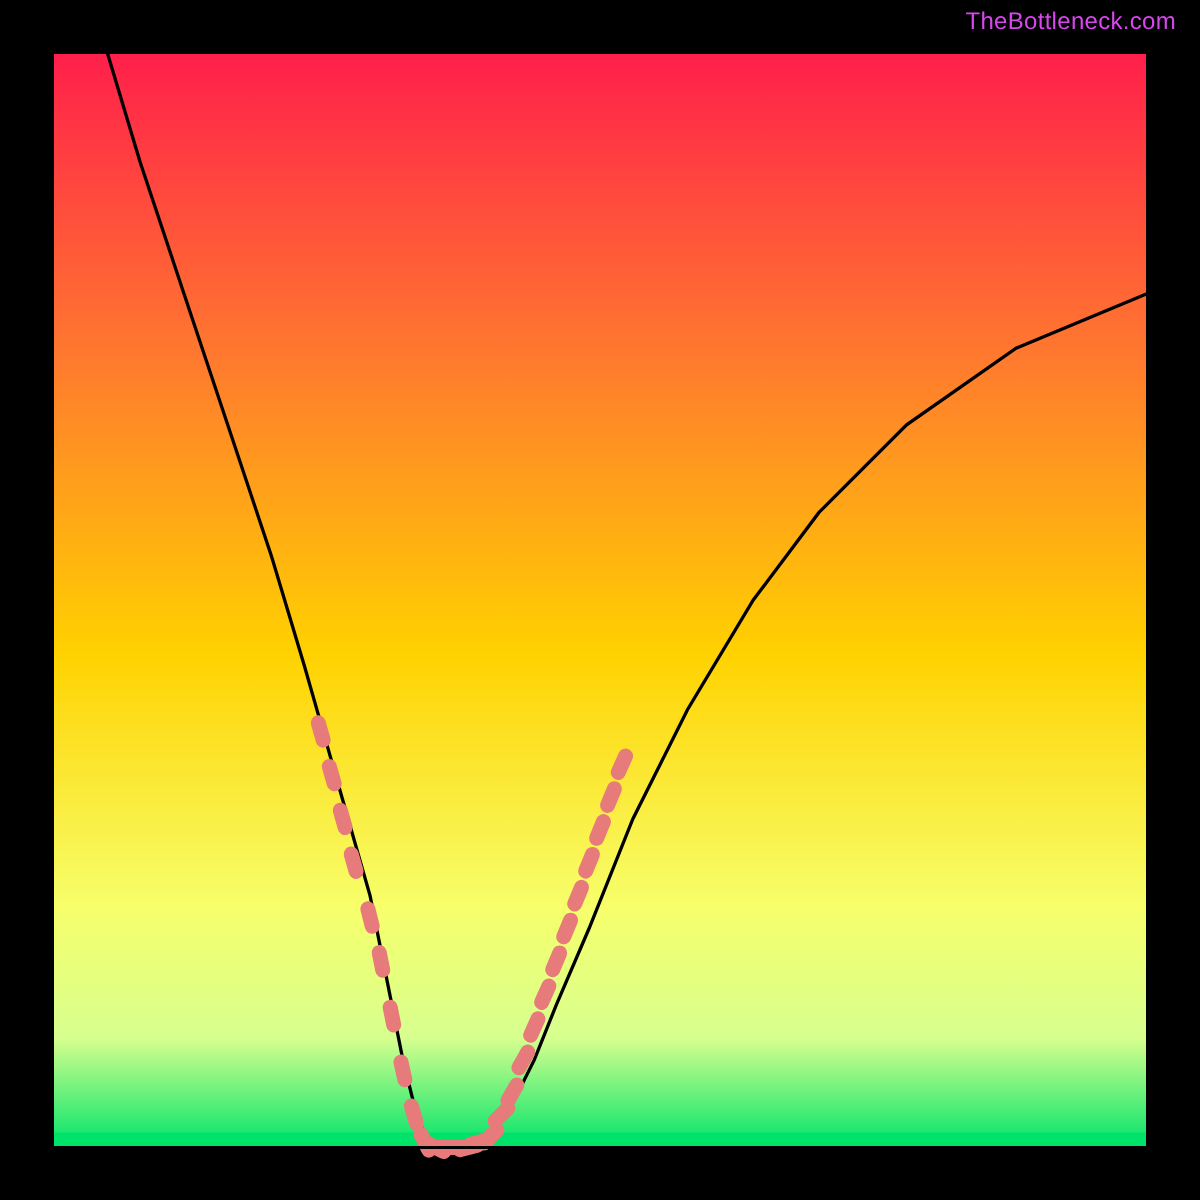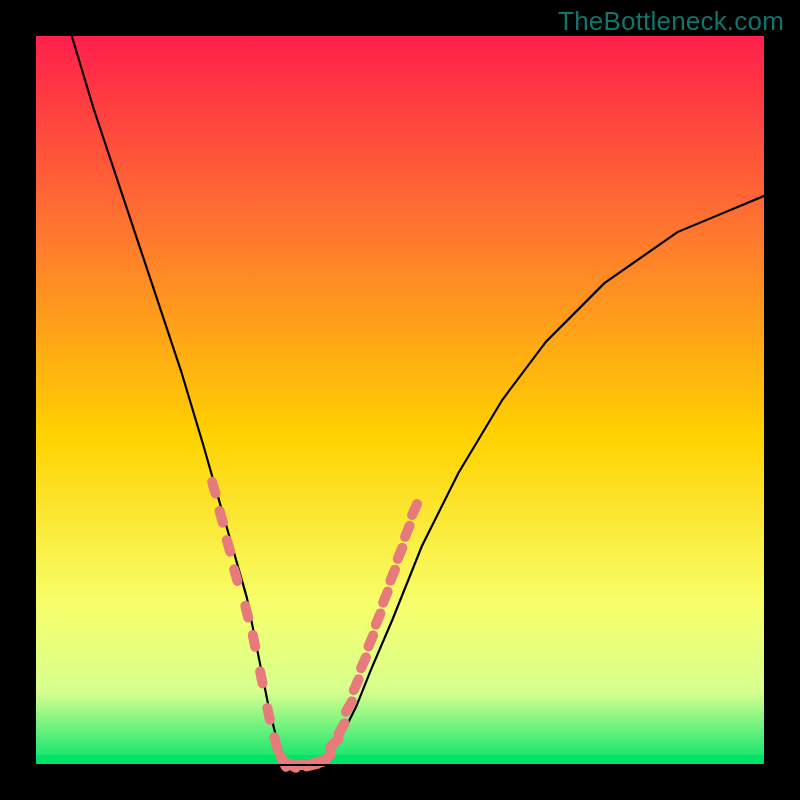--- a/index.html
+++ b/index.html
@@ -1,18 +1,18 @@
 <!DOCTYPE html>
 <html><head>
 <meta charset="utf-8">
 <style>
   html,body{margin:0;padding:0;width:800px;height:800px;background:#000;overflow:hidden;font-family:Arial,Helvetica,sans-serif}
   .stage{position:relative;width:800px;height:800px}
   svg{display:block}
-  .watermark{position:absolute;top:6px;right:16px;color:#0f766e;font-size:26px;letter-spacing:.2px;user-select:none}
+  .watermark{position:absolute;top:6px;right:16px;color:#d946ef;font-size:16px;letter-spacing:.2px;user-select:none}
 </style>
 </head>
 <body>
 
 <div class="stage">
   <svg id="svg" width="800" height="800" viewBox="0 0 800 800">
       <defs>
         <linearGradient id="bg" x1="0" y1="0" x2="0" y2="1">
           <stop offset="0%" stop-color="#ff1f4b"></stop>
           <stop offset="28%" stop-color="#ff7a2e"></stop>

